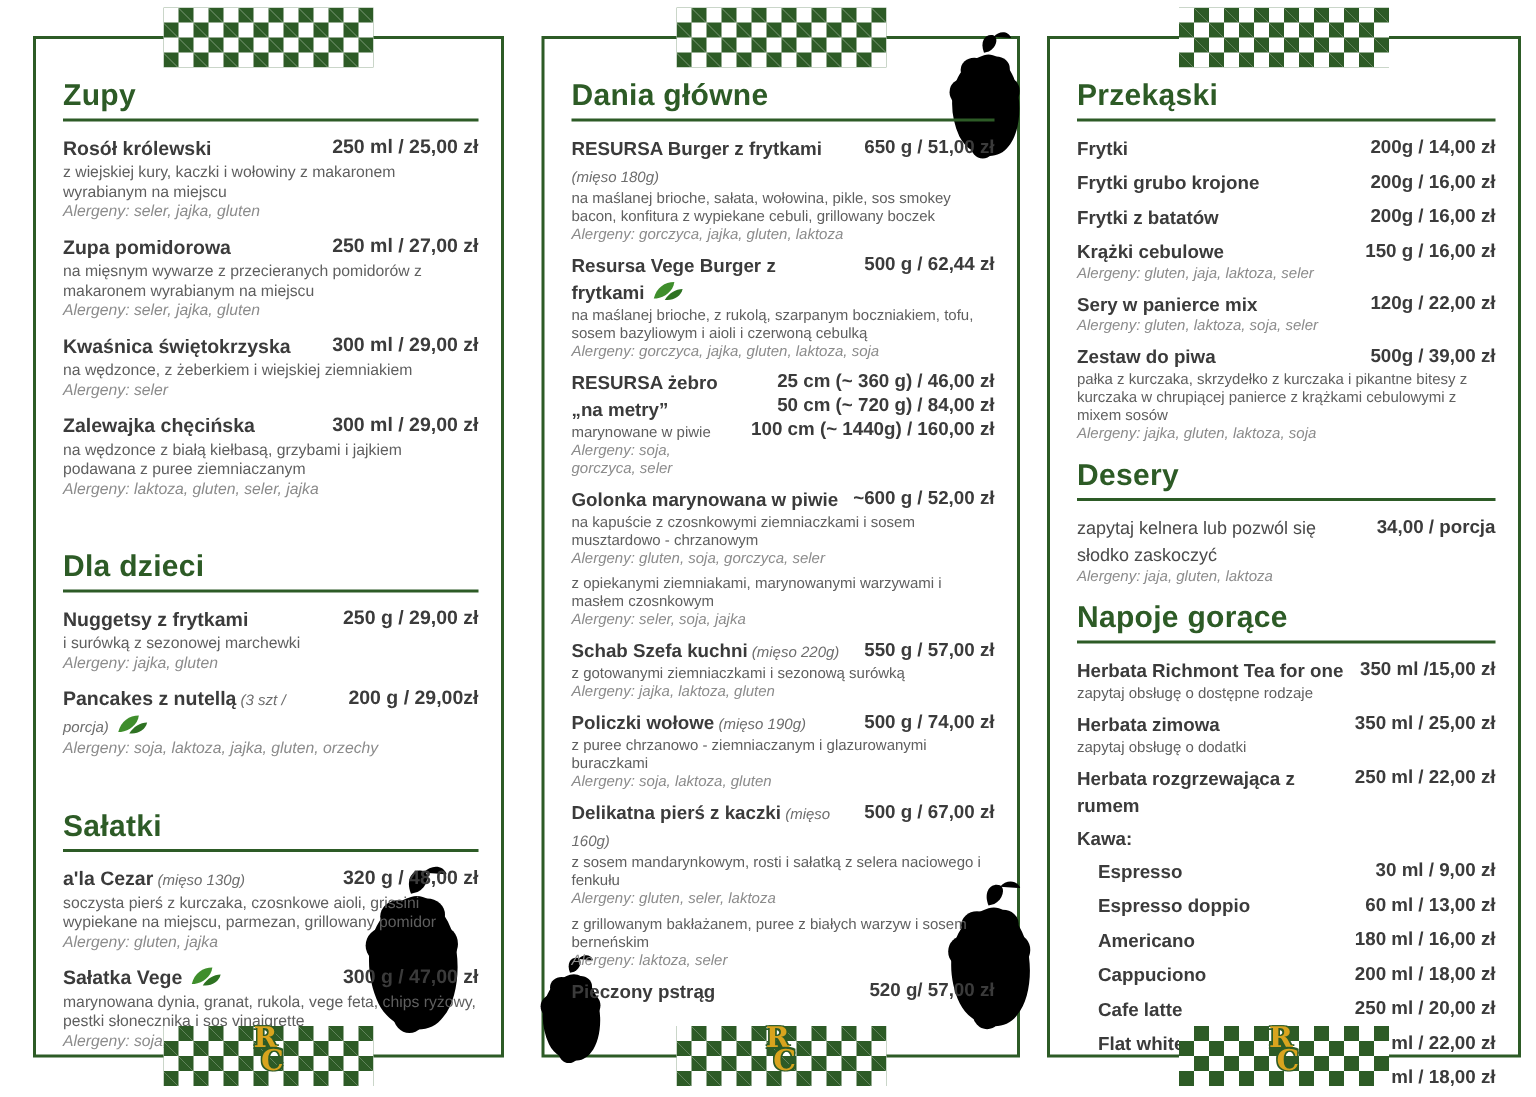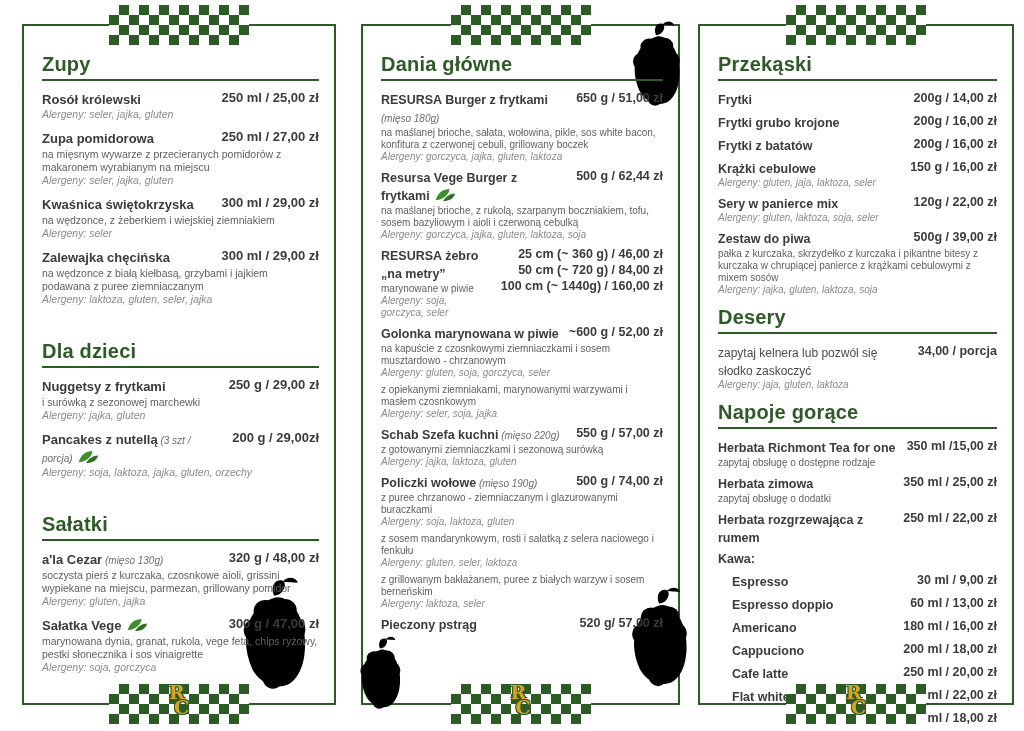--- a/index.html
+++ b/index.html
@@ -94,20 +94,21 @@
         <use href="#hop-cone"></use>
       </svg>
     <div class="content">
         <div class="section">
           <div class="section-title">Zupy</div>
           <div class="item">
             <div class="row">
               <div class="left"><span class="name">Rosół królewski</span></div>
               <div class="price">250 ml / 25,00 zł</div>
             </div>
+            <div class="desc">z wiejskiej kury, kaczki i wołowiny z makaronem wyrabianym na miejscu</div>
             <div class="allergens">Alergeny: seler, jajka, gluten</div>
           </div>
           <div class="item">
             <div class="row">
               <div class="left"><span class="name">Zupa pomidorowa</span></div>
               <div class="price">250 ml / 27,00 zł</div>
             </div>
             <div class="desc">na mięsnym wywarze z przecieranych pomidorów z makaronem wyrabianym na miejscu</div>
             <div class="allergens">Alergeny: seler, jajka, gluten</div>
           </div>
@@ -192,21 +193,21 @@
         <use href="#hop-cone"></use>
       </svg>
     <div class="content">
         <div class="section">
           <div class="section-title">Dania główne</div>
           <div class="item">
             <div class="row">
               <div class="left"><span class="name">RESURSA Burger z frytkami</span><span class="note"> (mięso 180g)</span></div>
               <div class="price">650 g / 51,00 zł</div>
             </div>
-            <div class="desc">na maślanej brioche, sałata, wołowina, pikle, sos white bacon, konfitura z czerwonej cebuli, grillowany boczek</div>
+            <div class="desc">na maślanej brioche, sałata, wołowina, pikle, sos smokey bacon, konfitura z wypiekane cebuli, grillowany boczek</div>
             <div class="allergens">Alergeny: gorczyca, jajka, gluten, laktoza</div>
           </div>
           <div class="item">
             <div class="row">
               <div class="left"><span class="name">Resursa Vege Burger z frytkami</span><svg class="leaf" viewBox="0 0 24 16">
                   <path d="M2 14 C4 6,10 2,17 2 C16 9,10 13,4 14 Z" fill="#3f8e2c" stroke="none"></path>
                   <path d="M10 15 C13 10,18 7,23 7 C22 12,17 15,12 15 Z" fill="#2e7222" stroke="none"></path>
                 </svg></div>
               <div class="price">500 g / 62,44 zł</div>
             </div>
@@ -245,20 +246,24 @@
           </div>
           <div class="item">
             <div class="row">
               <div class="left"><span class="name">Policzki wołowe</span><span class="note"> (mięso 190g)</span></div>
               <div class="price">500 g / 74,00 zł</div>
             </div>
             <div class="desc">z puree chrzanowo - ziemniaczanym i glazurowanymi buraczkami</div>
             <div class="allergens">Alergeny: soja, laktoza, gluten</div>
           </div>
           <div class="item">
+            <div class="row">
+              <div class="left"><span class="name">Delikatna pierś z kaczki</span><span class="note"> (mięso 160g)</span></div>
+              <div class="price">500 g / 67,00 zł</div>
+            </div>
             <div class="desc">z sosem mandarynkowym, rosti i sałatką z selera naciowego i fenkułu</div>
             <div class="allergens">Alergeny: gluten, seler, laktoza</div>
           </div>
           <div class="item">
             <div class="desc">z grillowanym bakłażanem, puree z białych warzyw i sosem berneńskim</div>
             <div class="allergens">Alergeny: laktoza, seler</div>
           </div>
           <div class="item">
             <div class="row">
               <div class="left"><span class="name">Pieczony pstrąg</span></div>

